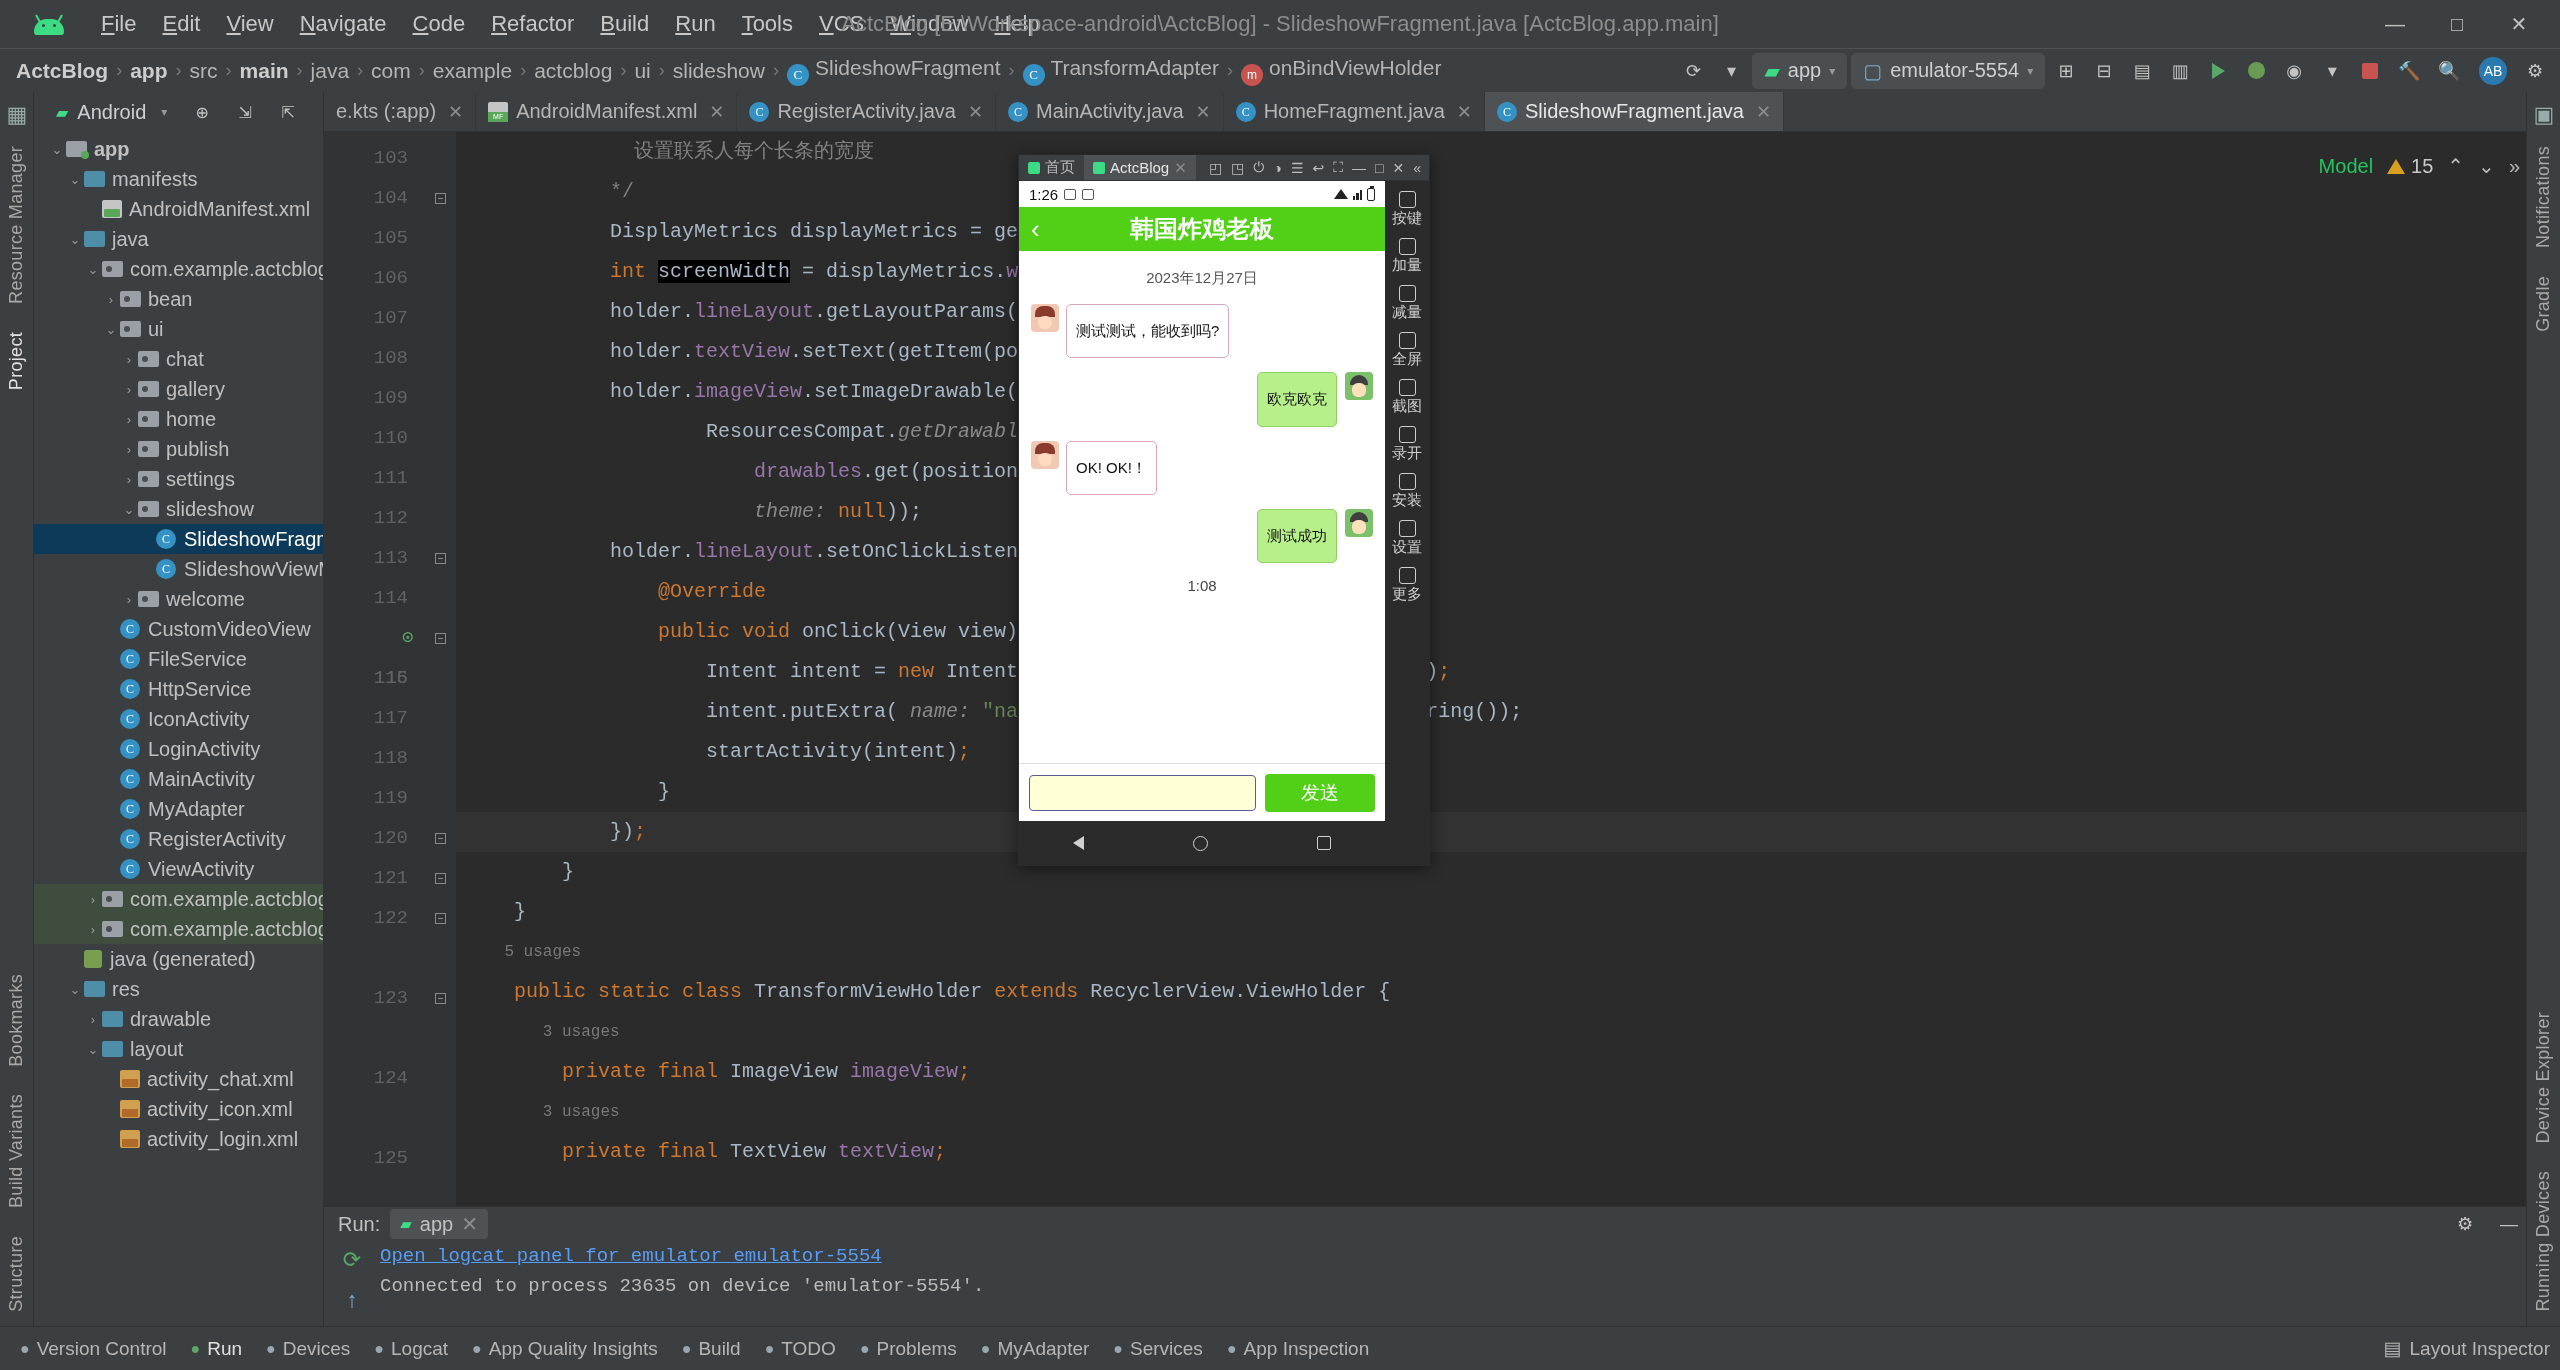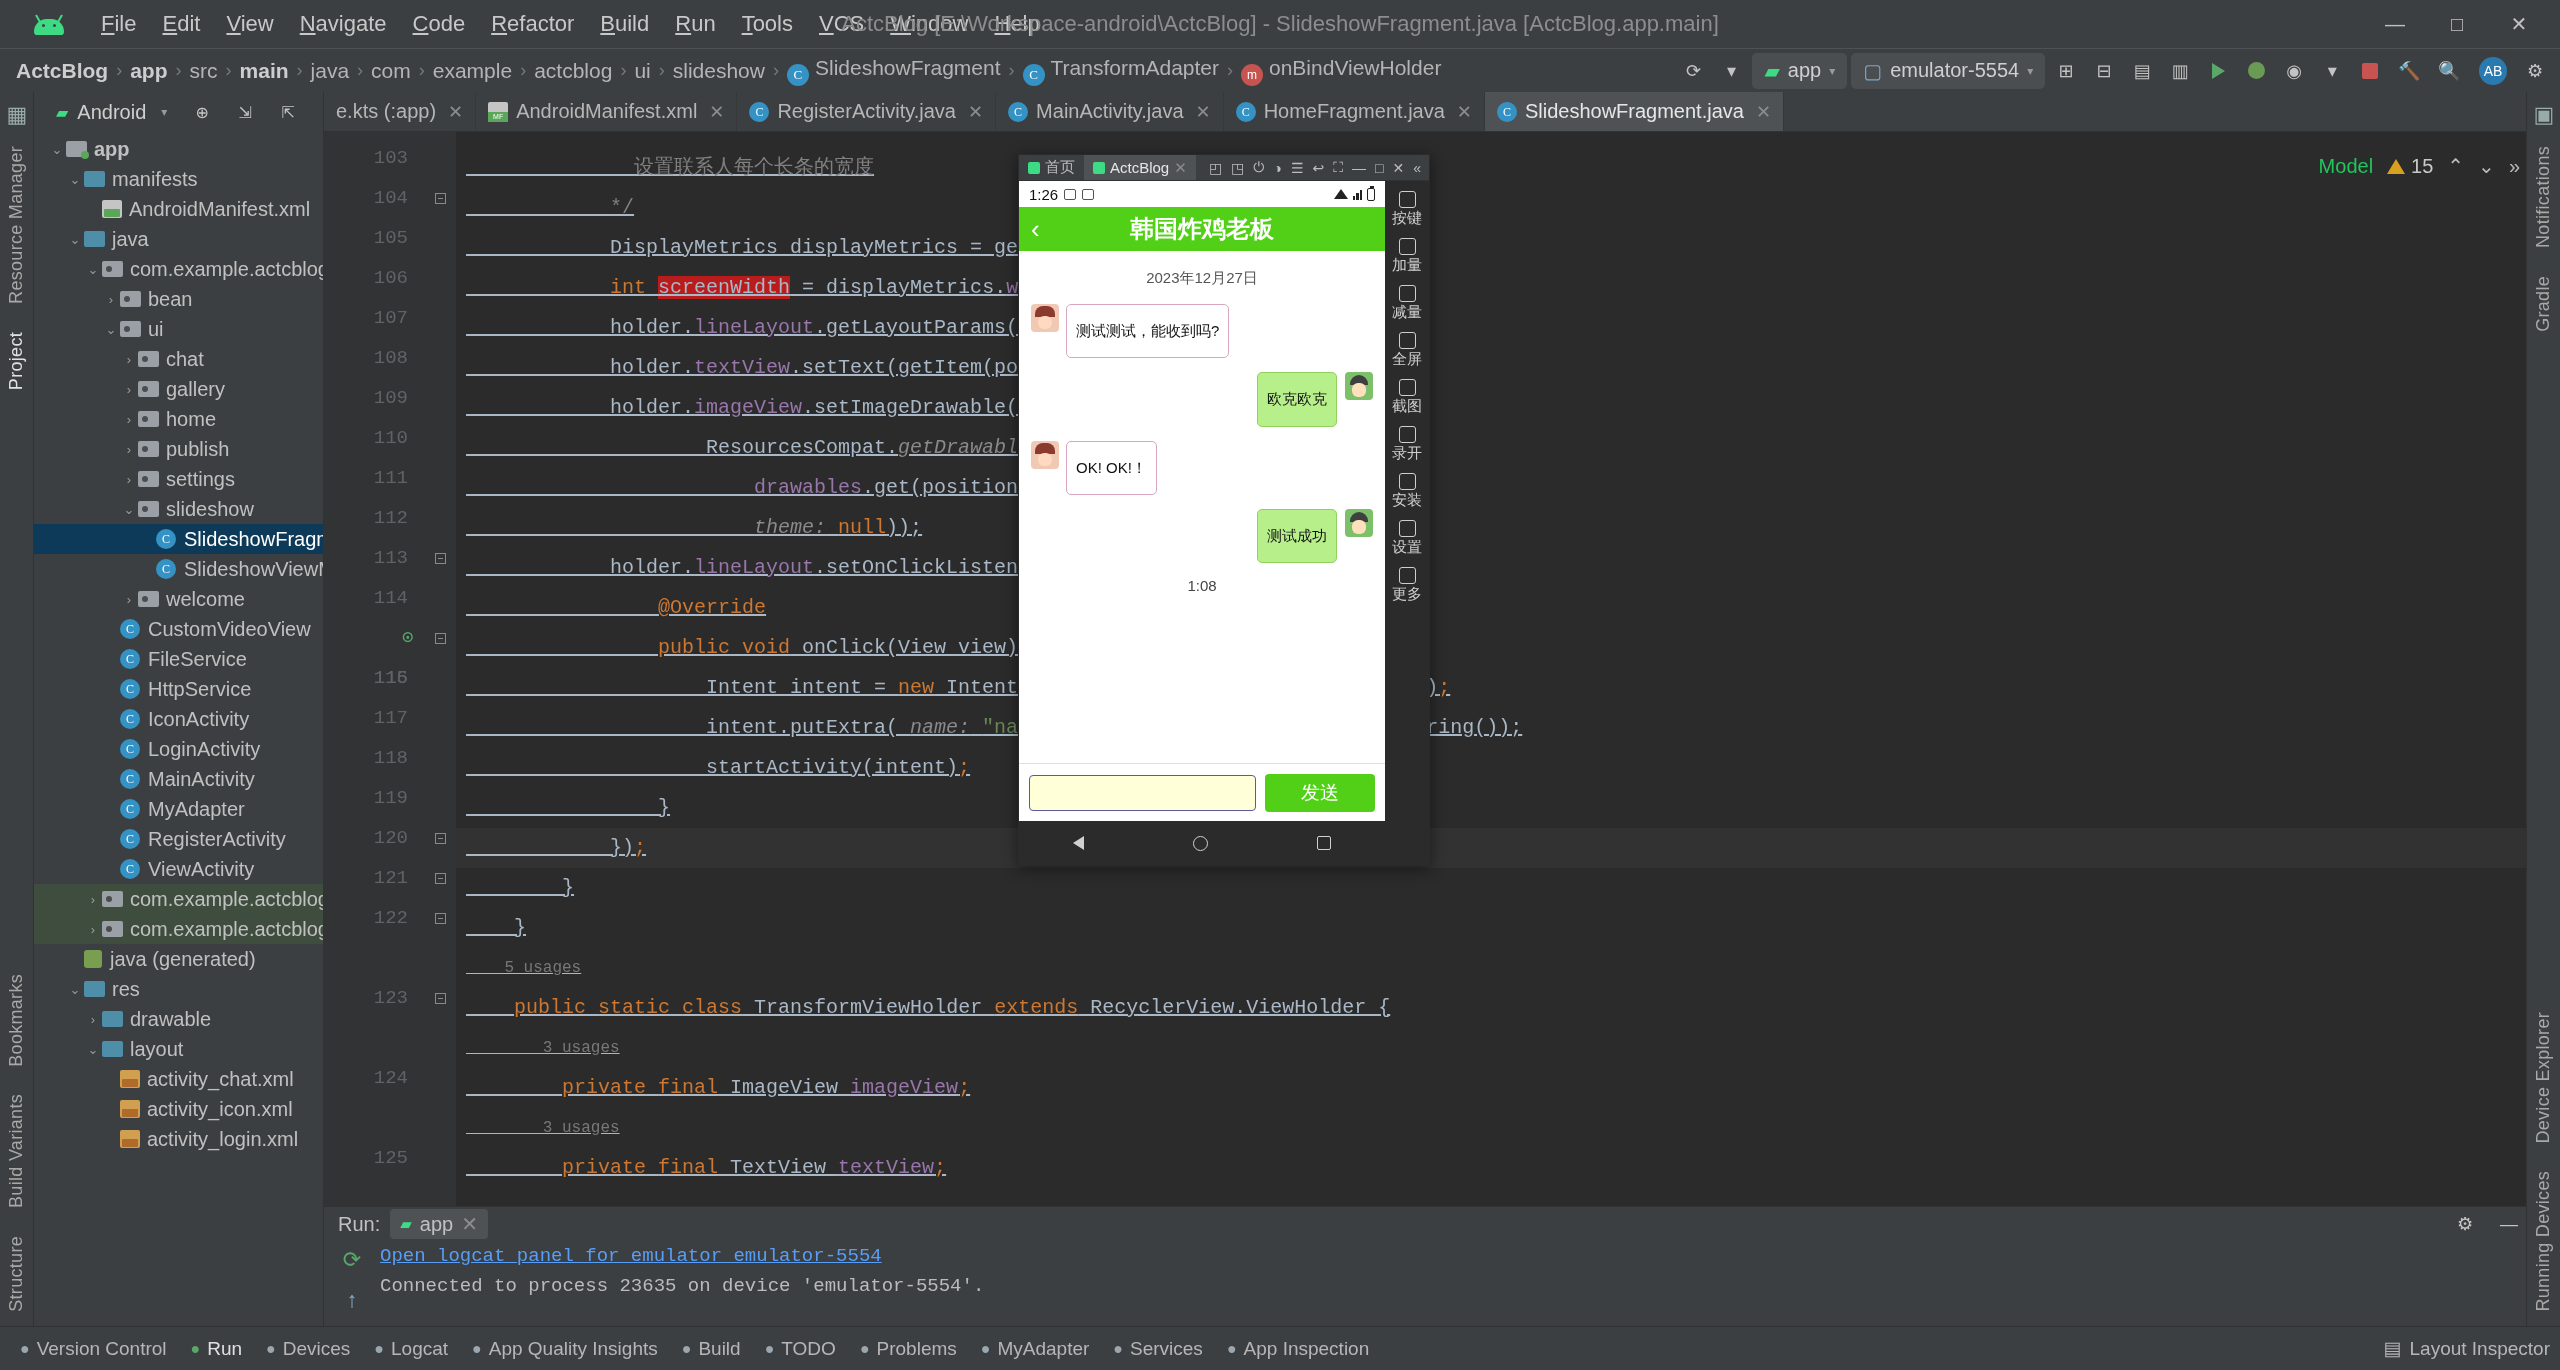--- a/index.html
+++ b/index.html
@@ -81,24 +81,24 @@
   .tabico.mf { border-radius:2px; background:#c5c5c5; position:relative; }
   .tabico.mf:after{content:'MF';position:absolute;left:0;bottom:0;width:20px;height:10px;background:#5aa75a;color:#fff;font-size:7px;line-height:10px;text-align:center;font-family:"Liberation Sans",sans-serif;}
 
   .edit-area { flex:1; display:flex; background:#2b2b2b; min-height:0; position:relative; overflow:hidden; }
   .gutter { width:100px; background:#313335; color:#606366; font-family:"Liberation Mono",monospace; font-size:19px; text-align:right; padding-top:6px; flex:0 0 100px; }
   .gline { height:40px; line-height:40px; padding-right:16px; position:relative; }
   .fold-col { width:32px; background:#313335; flex:0 0 32px; padding-top:6px; }
   .fold-m { height:40px; display:flex; align-items:center; justify-content:center; }
   .fold-m i { display:block; width:11px;height:11px;border:1px solid #8a8a8a; position:relative; }
   .fold-m i:before{content:'';position:absolute;left:2px;top:4px;width:5px;height:1px;background:#8a8a8a;}
-  .code { flex:1; font-family:"Liberation Mono",monospace; font-size:20px; line-height:40px; padding-top:16px; white-space:pre; color:#a9b7c6; overflow:hidden; position:relative;text-decoration:underline; }
+  .code { flex:1; font-family:"Liberation Mono",monospace; font-size:20px; line-height:40px; padding-top:0; white-space:pre; color:#a9b7c6; overflow:hidden; position:relative; }
   .code .ln { height:40px; padding-left:10px; }
   .code .ln.cur { background:#323232; }
-  .kw { color:#cc7832; } .str{color:#6a8759;} .fld{color:#9876aa;} .cm{color:#808080;} .hl{background:#b91c1c;} .par{color:#8a8a8a;font-style:italic;}
+  .kw { color:#cc7832; } .str{color:#6a8759;} .fld{color:#9876aa;} .cm{color:#808080;} .hl{background:#000000;} .par{color:#8a8a8a;font-style:italic;}
   .usg { color:#787878; font-size:16px; height:40px; line-height:40px; padding-left:10px; }
 
   
   .run-pane { height:120px; background:#3c3f41; border-top:1px solid #323232; display:flex; flex-direction:column; flex:0 0 120px; }
   .run-head { height:34px; display:flex; align-items:center; gap:10px; padding-left:14px; font-size:20px; color:#c0c0c0; }
   .run-head .tab { display:flex; align-items:center; gap:8px; background:#4e5254; border-radius:4px; padding:3px 10px; }
   .run-body { flex:1; display:flex; }
   .run-rail { width:56px; display:flex; flex-direction:column; align-items:center; gap:14px; padding-top:6px; flex:0 0 56px; }
   .run-out { flex:1; font-family:"Liberation Mono",monospace; font-size:19px; color:#bbbbbb; padding-top:4px; }
   .run-out .link { color:#589df6; text-decoration:underline; display:block; margin-bottom:8px; }

